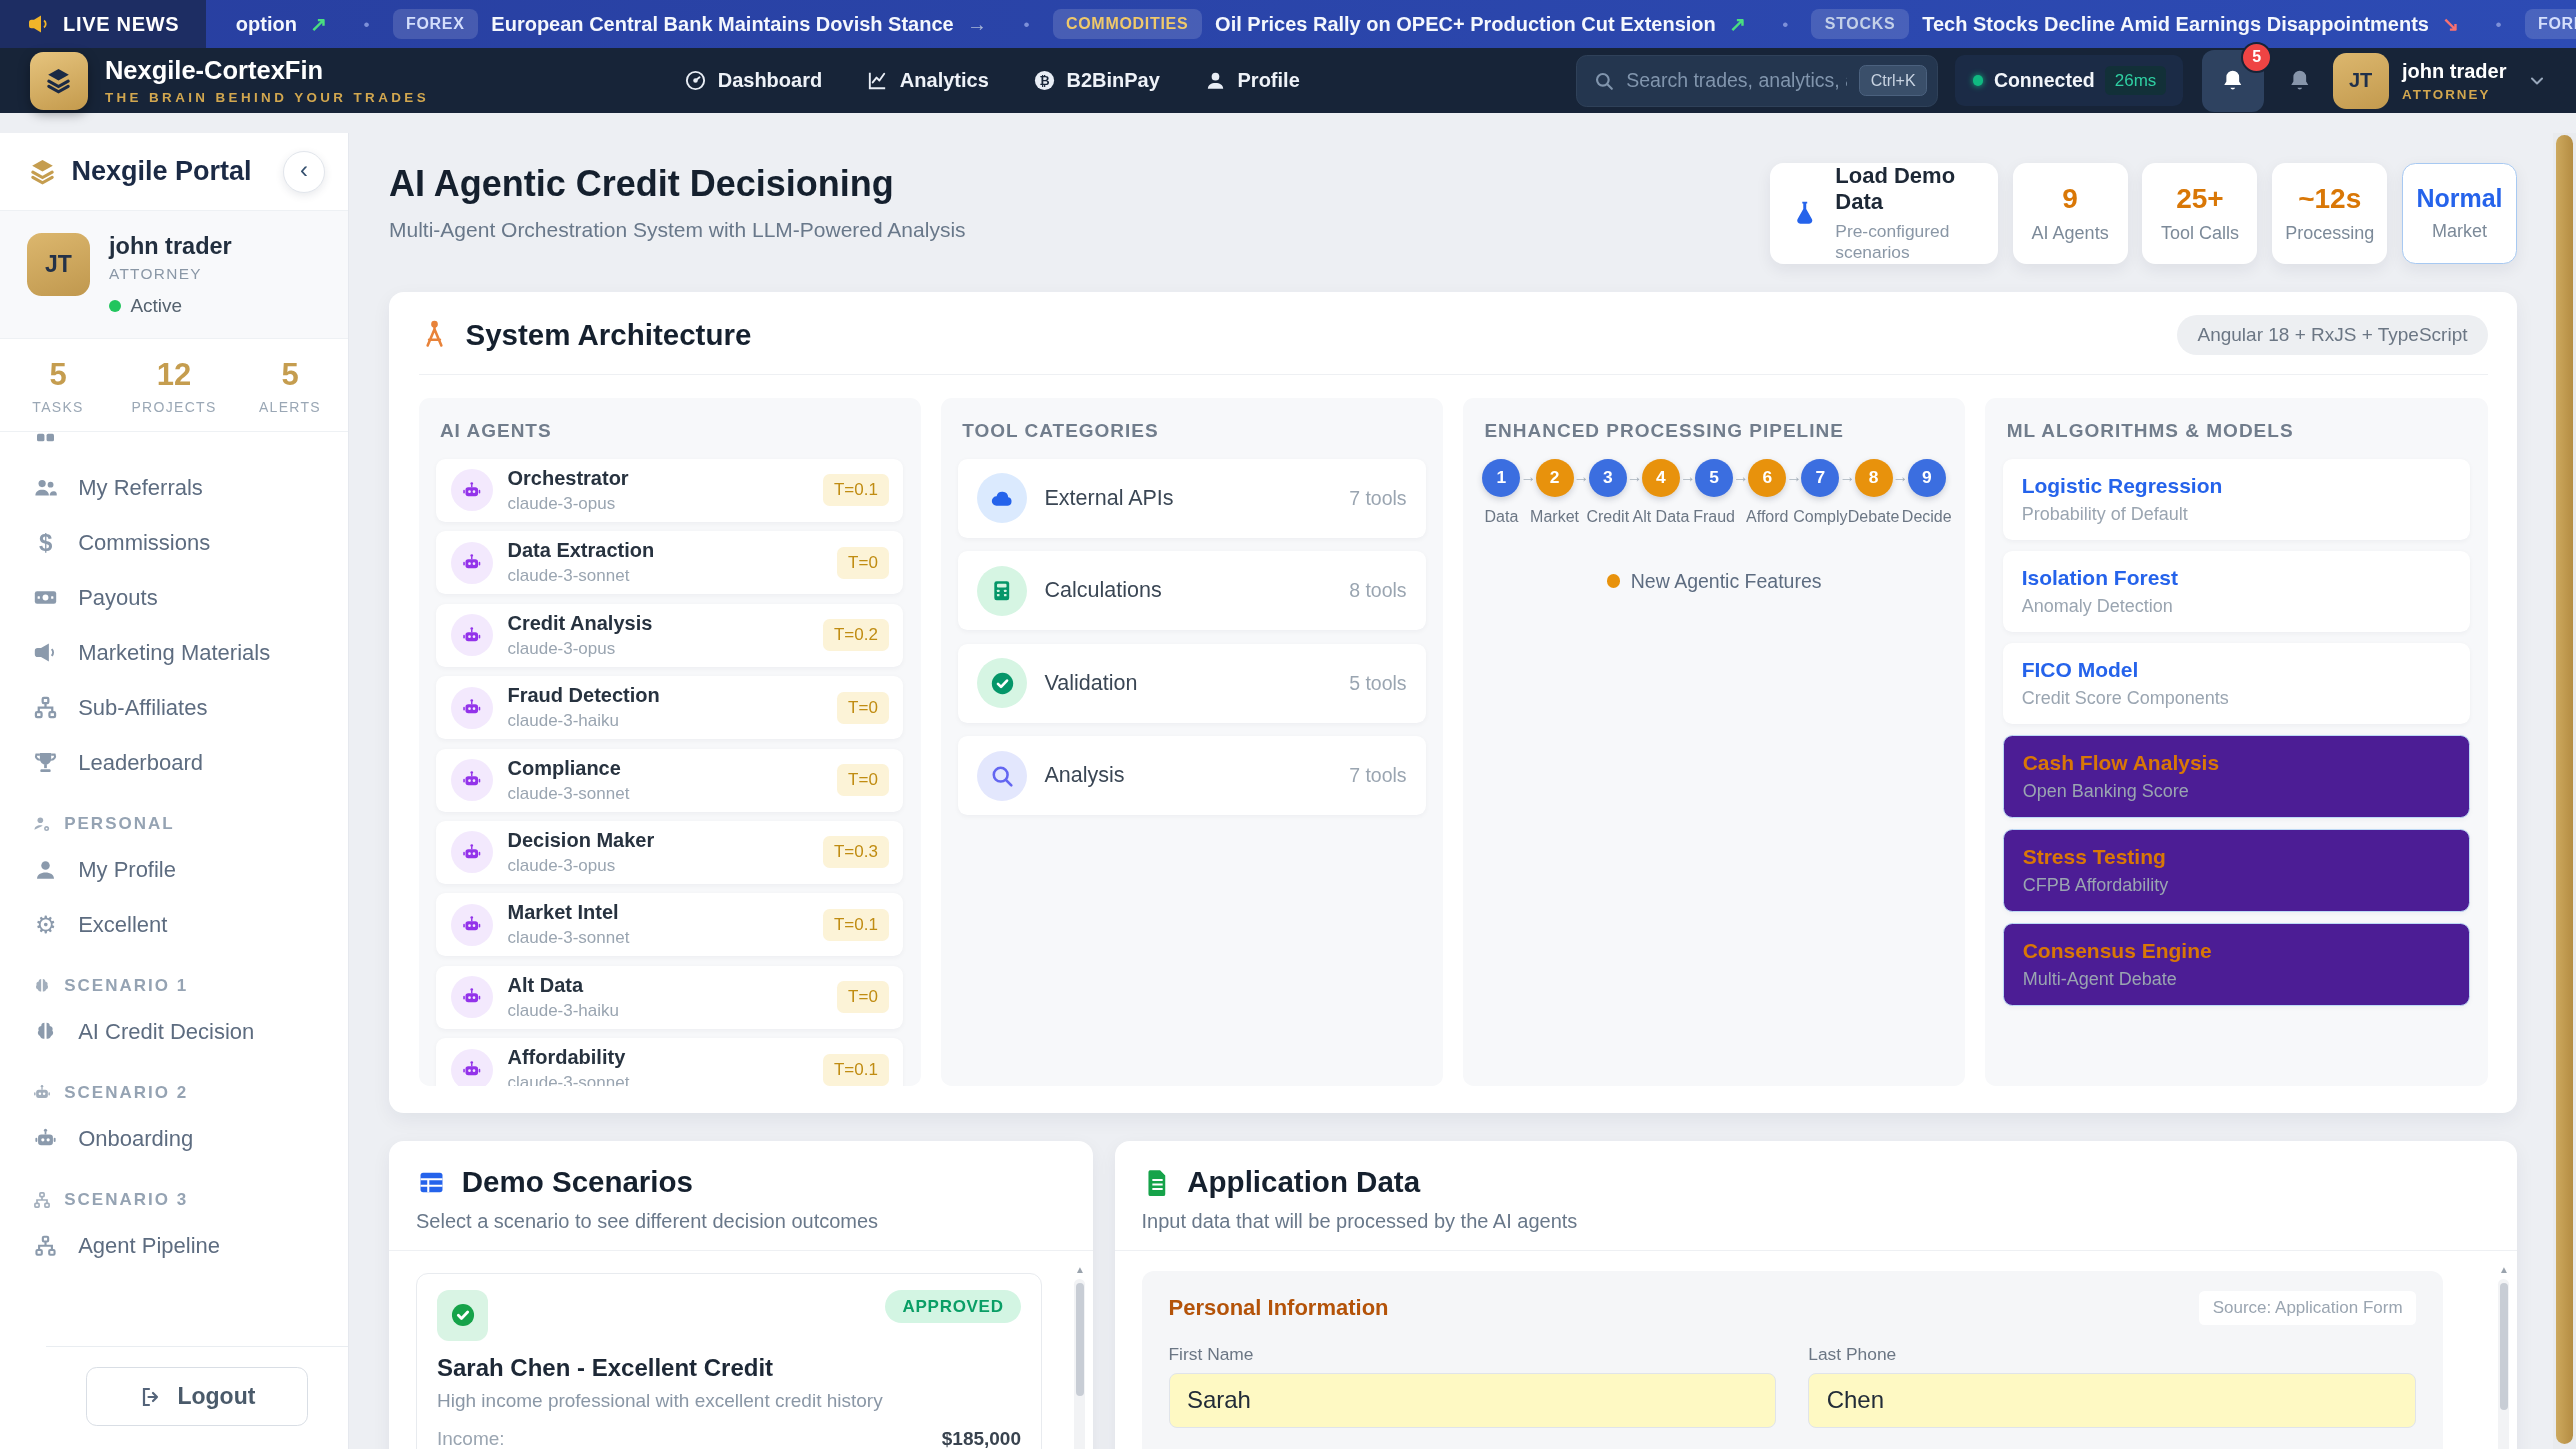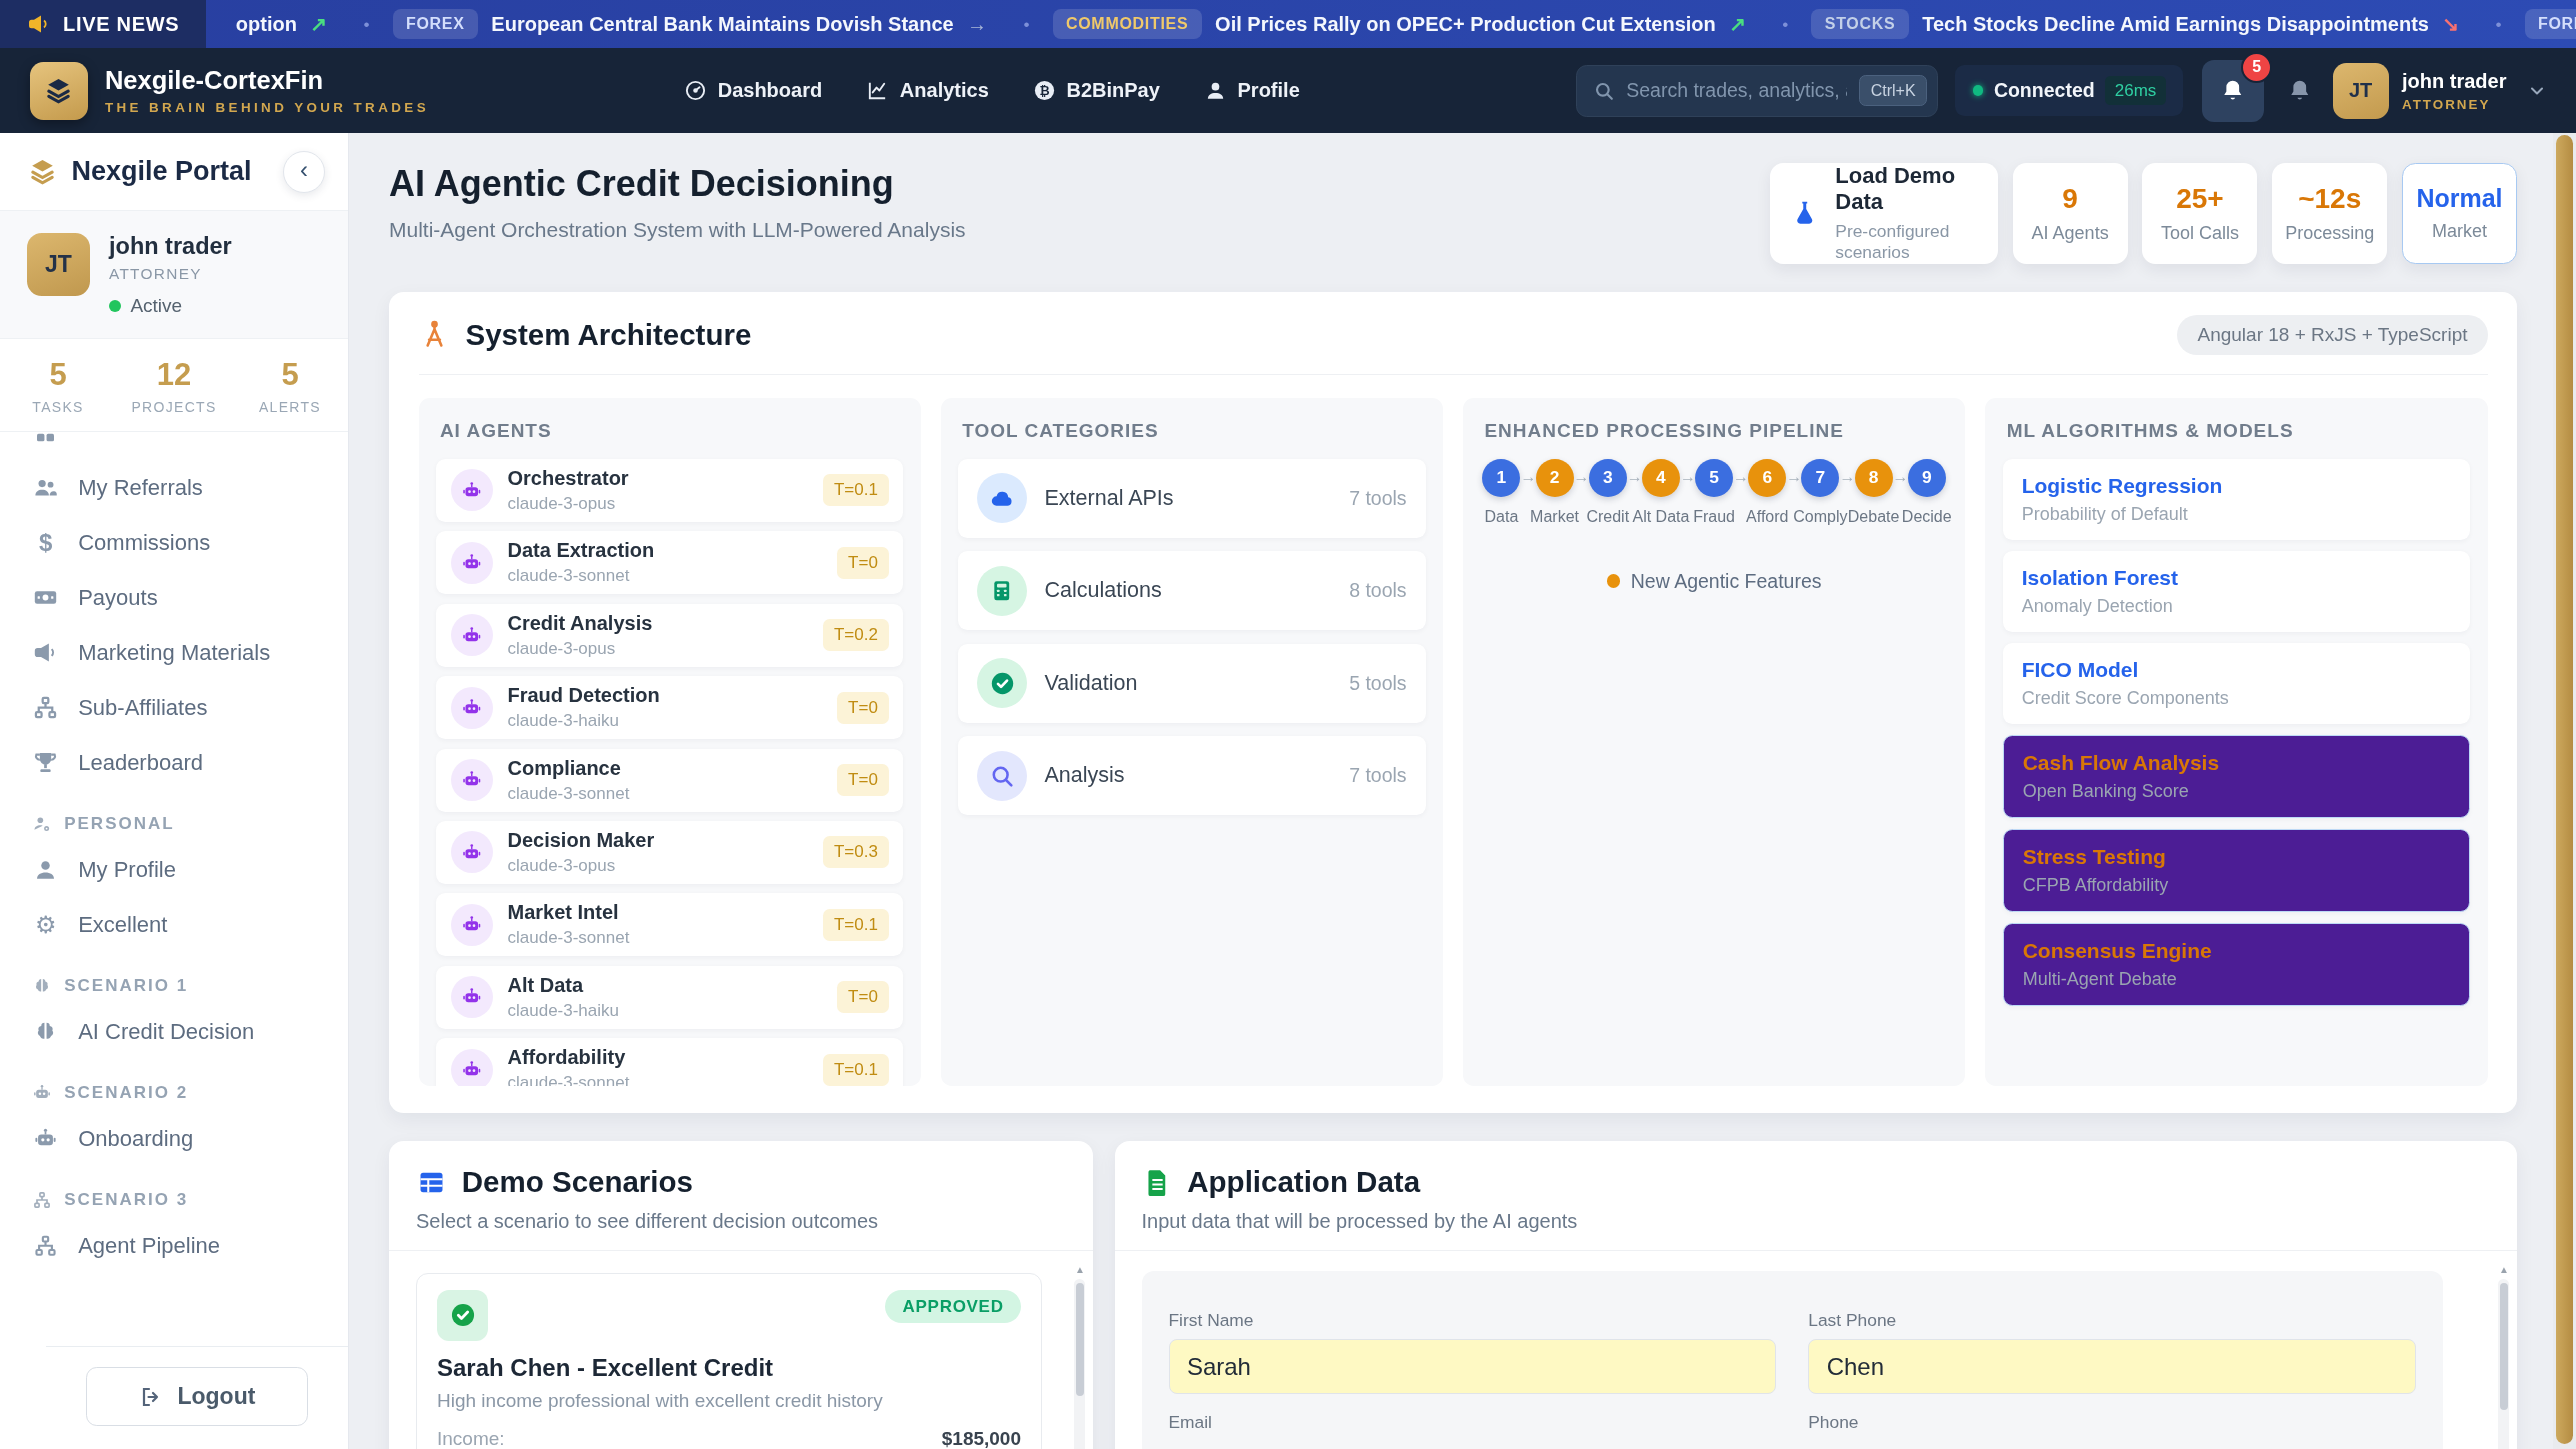--- a/index.html
+++ b/index.html
@@ -20,21 +20,21 @@
   .t-badge.v-forex { color:#d4defc; }
   .t-badge.v-commodities { color:#f0c96a; }
   .t-badge.v-stocks { color:#c3d0e8; }
   .t-text { color:#f4f7fd; font-size:20px; font-weight:600; }
   .t-trend { font-size:20px; font-weight:bold; }
   .t-trend.v-up { color:#4ade80; }
   .t-trend.v-down { color:#f87171; }
   .t-trend.v-right { color:#aab8d8; }
 
   
-  .appbar { position:absolute; top:48px; left:0; width:2576px; height:85px; background:#172438;
+  .appbar { position:absolute; top:48px; left:0; width:2576px; height:65px; background:#172438;
     display:flex; align-items:center; padding:0 29.5px; }
   .logo { width:58px; height:58px; border-radius:13.4px; background:linear-gradient(160deg,#e6c47e,#c49a4c);
     display:flex; align-items:center; justify-content:center; color:#1b2a45; flex:none;
     box-shadow:0 4px 12px rgba(0,0,0,.35); }
   .brandbox { margin-left:17.4px; }
   .brand-name { color:#fff; font-size:25.5px; font-weight:bold; }
   .brand-tag { color:#d2a74f; font-size:13.4px; font-weight:bold; letter-spacing:3.4px; margin-top:4.7px; }
   .nav { display:flex; gap:44px; margin-left:255px; align-items:center; }
   .nav-item { display:flex; align-items:center; gap:10.7px; color:#eef2f8; font-size:20px; font-weight:600; cursor:pointer; }
   .nav-item .ic { color:#e8edf5; }
@@ -948,20 +948,24 @@
       <div class="bhead">
         <svg class="ic ic-sheet" width="31" height="31" viewBox="0 0 24 24">
             <path d="M6 2.5h8l4 4V21a1.5 1.5 0 0 1-1.5 1.5h-10A1.5 1.5 0 0 1 5 21V4a1.5 1.5 0 0 1 1-1.5z" fill="currentColor"></path>
             <path d="M8 10h8M8 13.5h8M8 17h8" stroke="#fff" stroke-width="1.6"></path>
           </svg>
         <span class="b-title">Application Data</span>
       </div>
       <div class="b-sub">Input data that will be processed by the AI agents</div>
       <div class="b-div"></div>
       <div class="pi-card">
+        <div class="pi-head">
+          <span class="pi-title">Personal Information</span>
+          <span class="pi-source">Source: Application Form</span>
+        </div>
         <div class="form">
 
             <div>
               <div class="f-label">First Name</div>
               <input class="f-input" value="Sarah" style="">
             </div>
 
             <div>
               <div class="f-label">Last Phone</div>
               <input class="f-input" value="Chen" style="">

